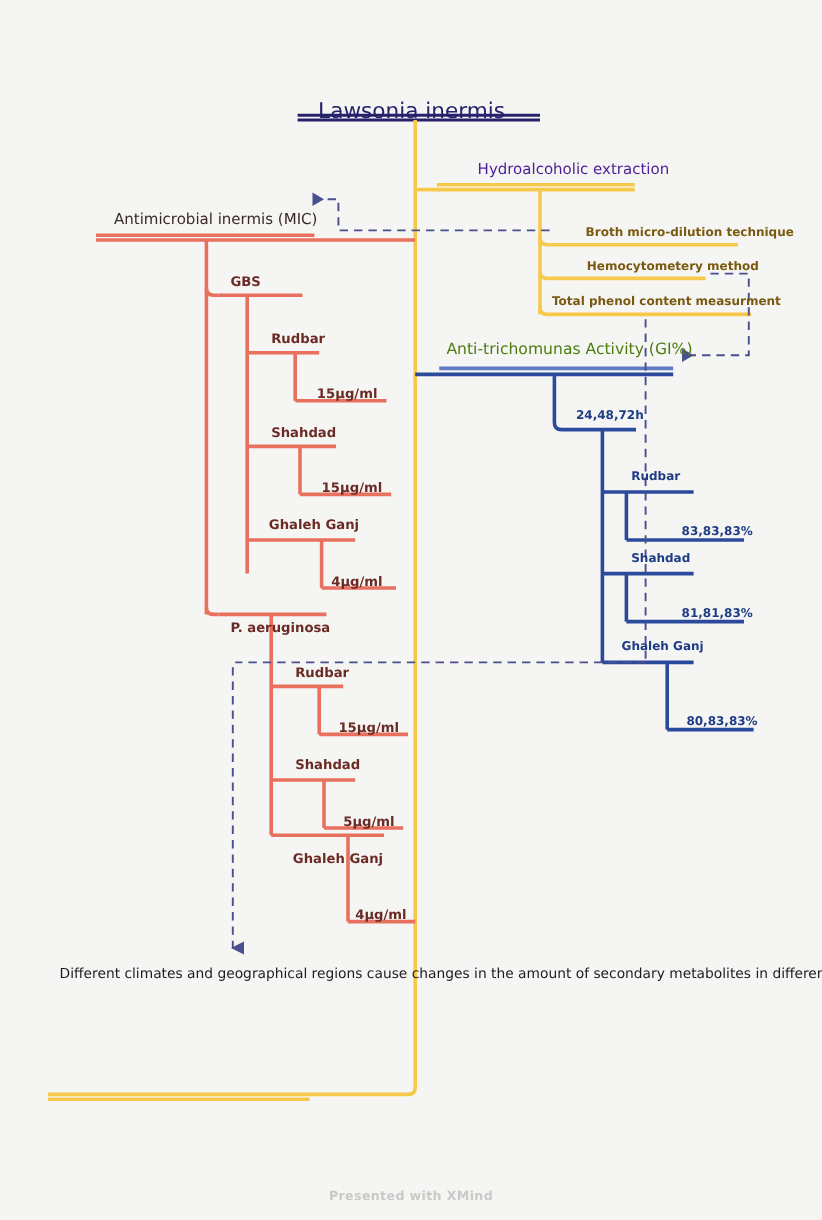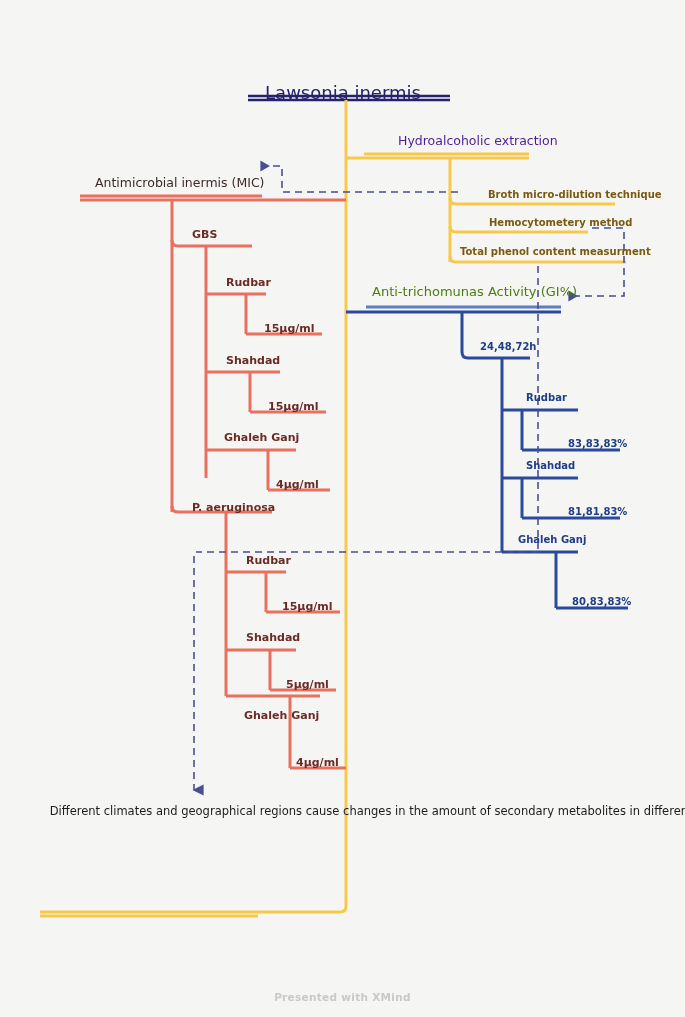--- a/index.html
+++ b/index.html
@@ -153,21 +153,21 @@
 
 <div class="lbl t-red-l1" style="left:95px;top:176px;">Antimicrobial inermis (MIC)</div>
 <div class="lbl t-red" style="left:192px;top:229px;">GBS</div>
 <div class="lbl t-red" style="left:226px;top:277px;">Rudbar</div>
 <div class="lbl t-red" style="left:264px;top:323px;">15µg/ml</div>
 <div class="lbl t-red" style="left:226px;top:355px;">Shahdad</div>
 <div class="lbl t-red" style="left:268px;top:401px;">15µg/ml</div>
 <div class="lbl t-red" style="left:224px;top:432px;">Ghaleh Ganj</div>
 <div class="lbl t-red" style="left:276px;top:479px;">4µg/ml</div>
 
-<div class="lbl t-red" style="left:192px;top:502px;">P. aeruginosa</div>
+<div class="lbl t-red" style="left:192px;top:518px;">P. aeruginosa</div>
 <div class="lbl t-red" style="left:246px;top:555px;">Rudbar</div>
 <div class="lbl t-red" style="left:282px;top:601px;">15µg/ml</div>
 <div class="lbl t-red" style="left:246px;top:632px;">Shahdad</div>
 <div class="lbl t-red" style="left:286px;top:679px;">5µg/ml</div>
 <div class="lbl t-red" style="left:244px;top:710px;">Ghaleh Ganj</div>
 <div class="lbl t-red" style="left:296px;top:757px;">4µg/ml</div>
 
 <div class="lbl t-blue-l1" style="left:372px;top:285px;">Anti-trichomunas Activity (GI%)</div>
 <div class="lbl t-blue" style="left:480px;top:341px;">24,48,72h</div>
 <div class="lbl t-blue" style="left:526px;top:392px;">Rudbar</div>

